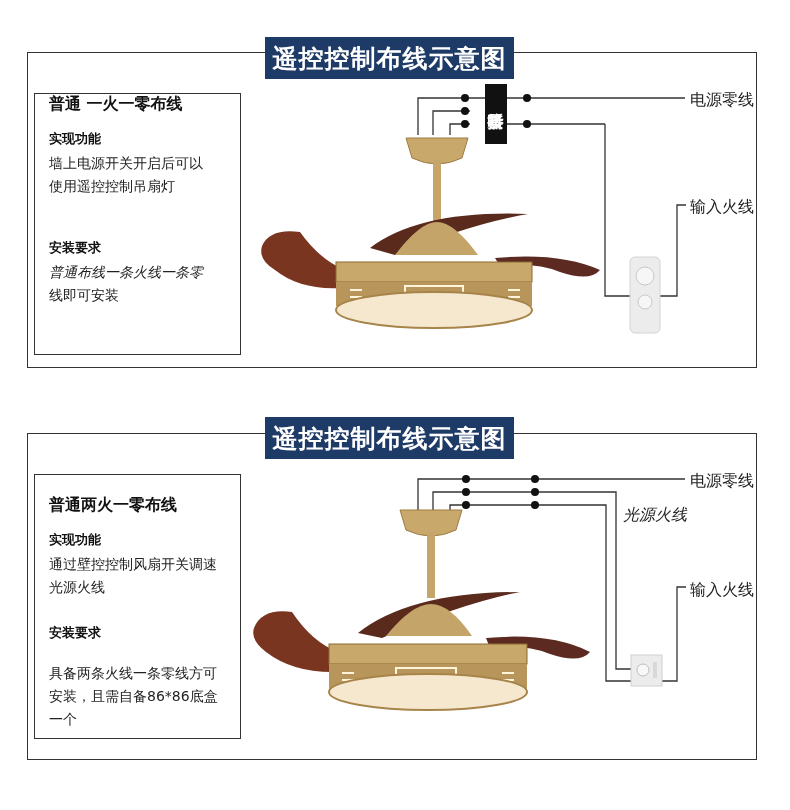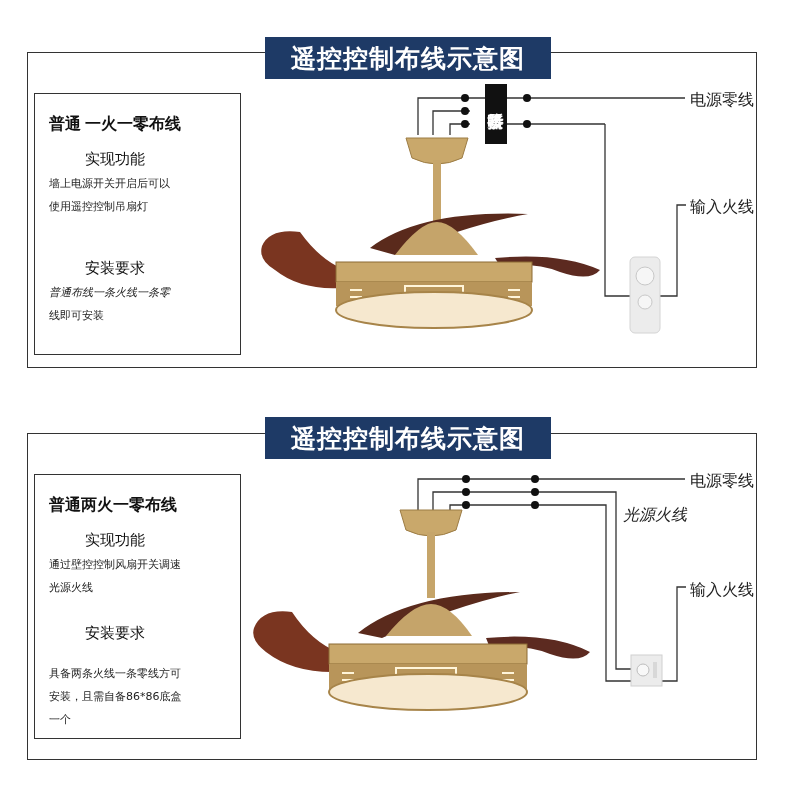--- a/index.html
+++ b/index.html
@@ -1,40 +1,40 @@
 <!DOCTYPE html>
 <html><head>
 <meta charset="utf-8">
 <style>
   html,body{margin:0;padding:0;background:#ffffff;}
   body{width:790px;height:810px;position:relative;overflow:hidden;font-family:"DejaVu Sans","Liberation Sans",sans-serif;color:#1a1a1a;}
   .panel{position:absolute;left:27px;width:730px;border:1.5px solid #333;background:#fff;box-sizing:border-box;}
   .panel.top{top:52px;height:316px;}
   .panel.bottom{top:433px;height:327px;}
-  .title-banner{position:absolute;left:265px;width:286px;height:42px;background:#1e3a66;color:#fff;font-weight:bold;font-size:25px;letter-spacing:1px;display:flex;align-items:center;justify-content:center;box-sizing:border-box;}
+  .title-banner{position:absolute;left:265px;width:249px;height:42px;background:#1e3a66;color:#fff;font-weight:bold;font-size:25px;letter-spacing:1px;display:flex;align-items:center;justify-content:center;box-sizing:border-box;}
   .title-banner.top{top:37px;}
   .title-banner.bottom{top:417px;}
   .info-box{position:absolute;left:34px;width:207px;border:1.3px solid #333;background:#fff;box-sizing:border-box;padding:0 0 0 14px;}
   .info-box.top{top:93px;height:262px;}
   .info-box.bottom{top:474px;height:265px;}
   .info-box .heading{font-size:16px;font-weight:bold;line-height:20px;color:#111;}
-  .info-box .sub{font-size:15px;font-weight:normal;line-height:20px;color:#111;margin-left:36px;}
-  .info-box .body{font-size:11px;line-height:23px;color:#222;}
+  .info-box .sub{font-size:13px;font-weight:bold;line-height:20px;color:#111;}
+  .info-box .body{font-size:14px;line-height:23px;color:#222;}
   .label{position:absolute;font-size:16px;color:#222;white-space:nowrap;}
   .junction{position:absolute;left:485px;top:84px;width:22px;height:60px;background:#111;color:#fff;font-weight:bold;font-size:16px;line-height:19px;text-align:center;padding-top:1px;box-sizing:border-box;}
   svg{position:absolute;left:0;top:0;}
 </style>
 </head>
 <body>
 
 <div class="panel top"></div>
 <div class="title-banner top">遥控控制布线示意图</div>
 
 <div class="info-box top">
-  <div class="heading" style="margin-top:20px;font-family:Liberation Serif, serif;">普通 一火一零布线</div>
+  <div class="heading" style="">普通 一火一零布线</div>
   <div class="sub" style="margin-top:15px;">实现功能</div>
   <div class="body" style="margin-top:3px;">墙上电源开关开启后可以</div>
   <div class="body">使用遥控控制吊扇灯</div>
   <div class="sub" style="margin-top:40px;">安装要求</div>
   <div class="body" style="margin-top:3px;font-style:italic;">普通布线一条火线一条零</div>
   <div class="body">线即可安装</div>
 </div>
 
 <svg width="790" height="810">
   <g stroke="#333" stroke-width="1.3" fill="none">

